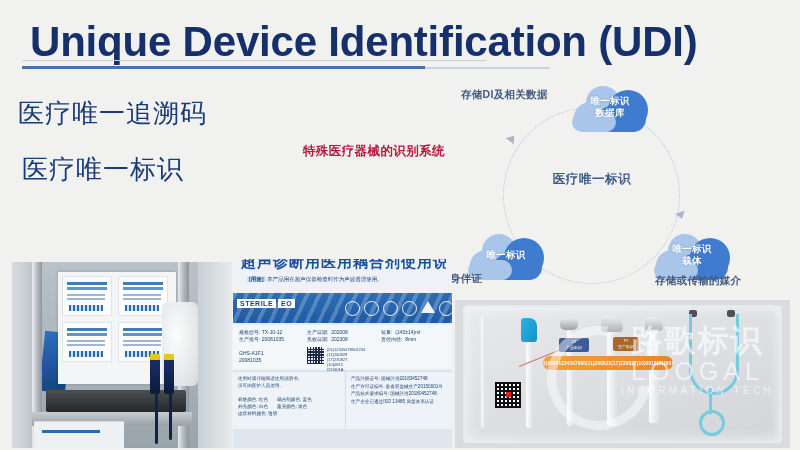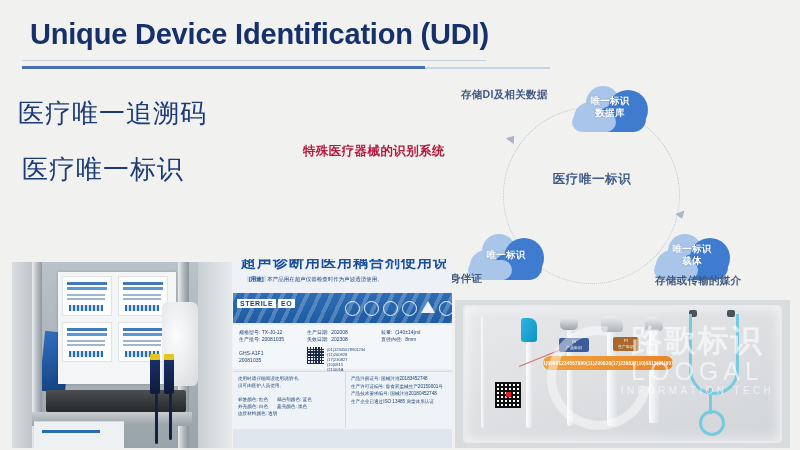--- a/index.html
+++ b/index.html
@@ -7,21 +7,21 @@
     width:800px;height:450px;overflow:hidden;
     background:#f1f1f0;
     font-family:"Liberation Sans","DejaVu Sans",sans-serif;
     position:relative;
   }
   .slide{position:absolute;inset:0;background:#f1f1f0;}
 
   
   .title{
     position:absolute;left:30px;top:18px;
-    font-size:29px;font-weight:bold;letter-spacing:-0.2px;
+    font-size:42px;font-weight:bold;letter-spacing:-0.2px;
     color:#15306b;white-space:nowrap;
   }
   .rule-thin{
     position:absolute;left:22px;top:60px;width:464px;height:1px;
     background:#c3cfdd;
   }
   .rule-thick-dark{
     position:absolute;left:22px;top:66px;width:403px;height:3px;
     background:#4a6fb0;
   }

